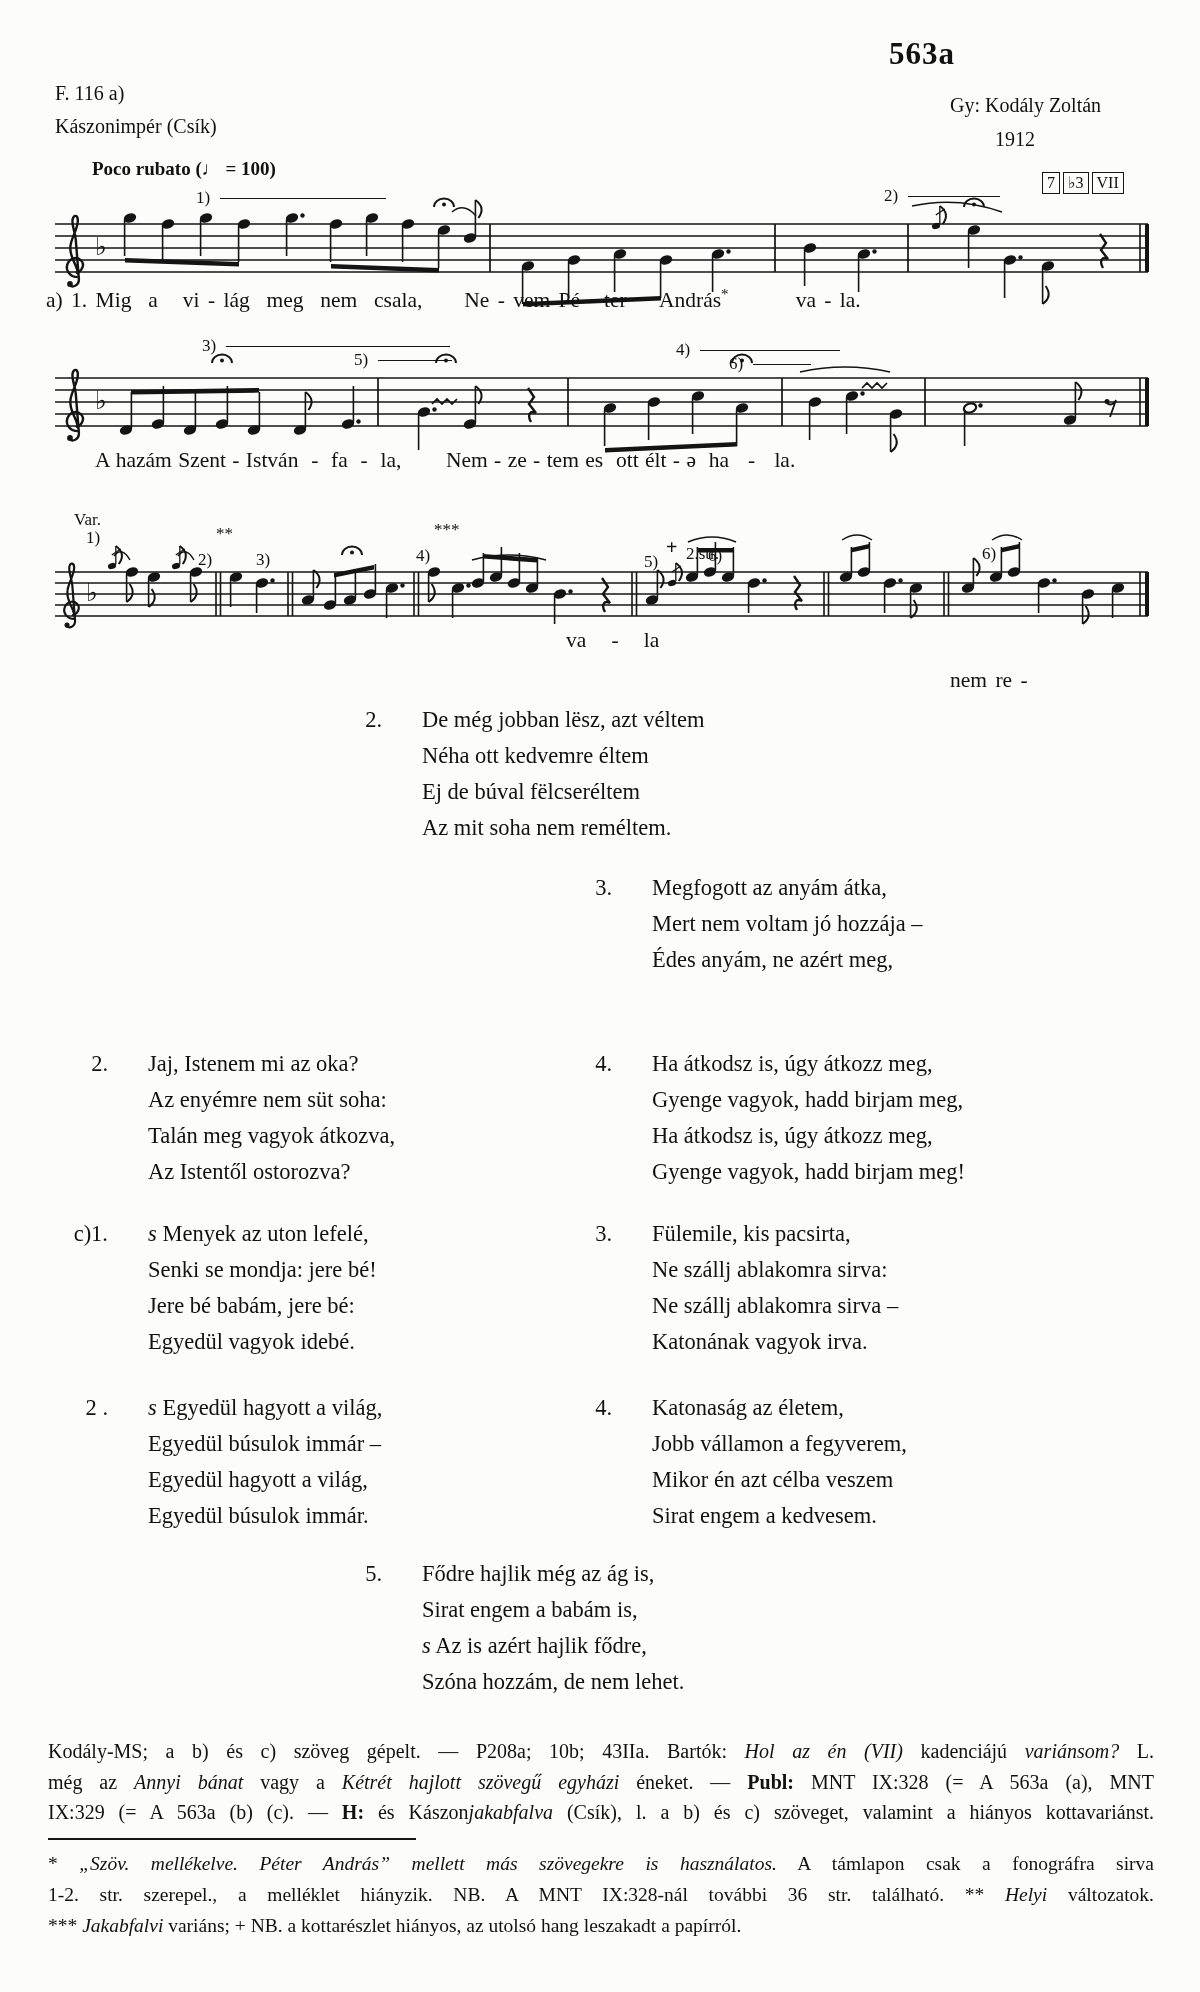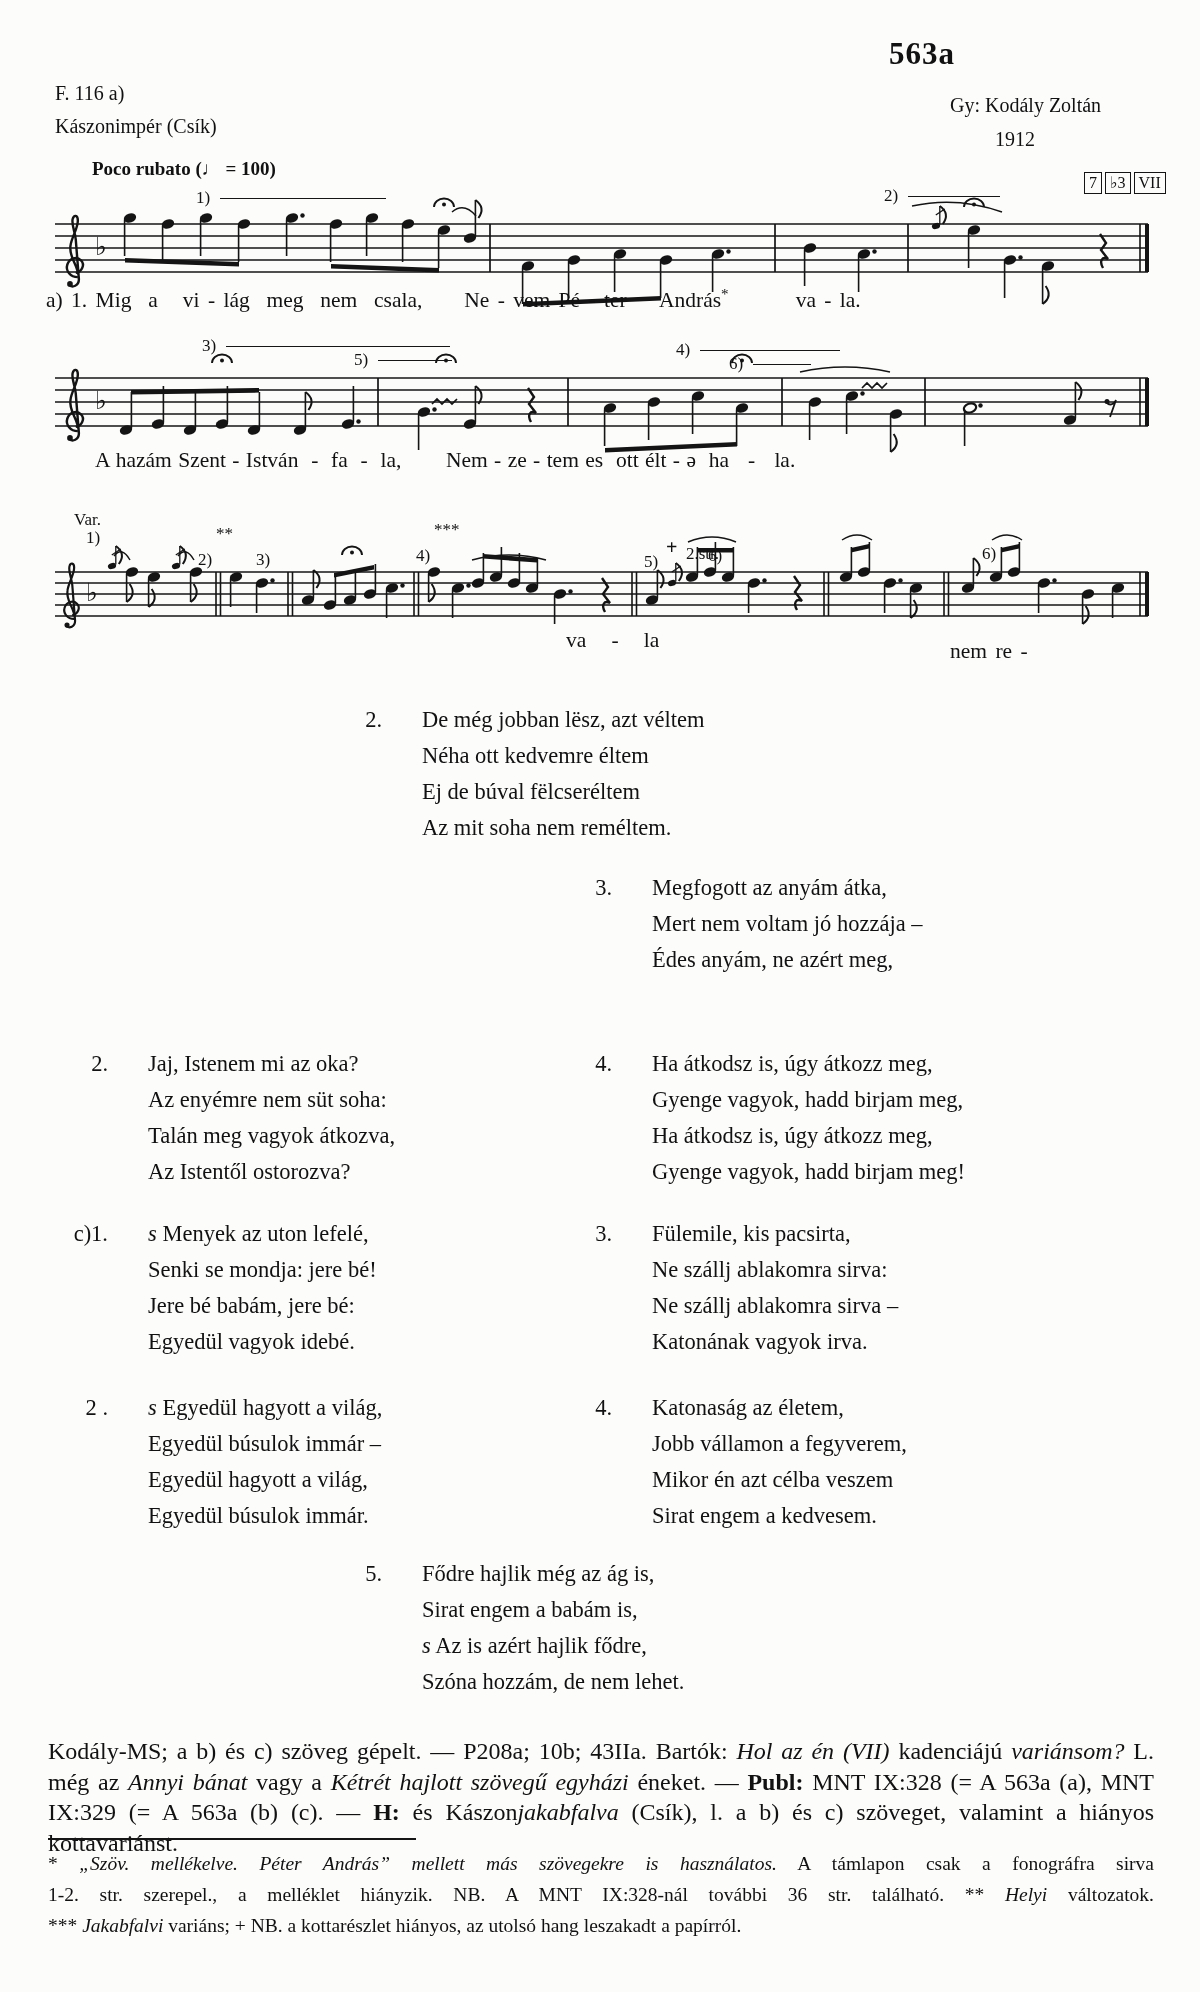--- a/index.html
+++ b/index.html
@@ -14,21 +14,21 @@
   .boxes span{display:inline-block;border:1.9px solid #141414;padding:0 4px;margin-right:3px;
               font-size:16px;line-height:20px;text-align:center;}
   .lyr{font-size:21.5px;word-spacing:3px;}
   .lyr2{word-spacing:1px;text-align:right;}
   .sup{vertical-align:super;font-size:70%;}
   .verse{position:absolute;font-size:22.5px;line-height:36px;display:flex;gap:40px;}
   .vnum{width:52px;text-align:right;flex:none;}
   .vlines div{white-space:pre;}
   .it{font-style:italic;}
   .bd{font-weight:bold;}
-  .ftr{position:absolute;left:48px;width:1106px;font-size:24px;line-height:30.5px;}
+  .ftr{position:absolute;left:48px;width:1106px;font-size:20px;line-height:30.5px;}
   .ftr div{text-align:justify;}
   .ftr div.fill{text-align-last:justify;}
   .fnotes{position:absolute;left:48px;width:1106px;font-size:19.5px;line-height:31px;}
   .fnotes div.fill{text-align:justify;text-align-last:justify;}
   .rule{position:absolute;border-top:2.6px solid #151515;height:0;}
   svg{position:absolute;left:0;top:0;}
 </style>
 </head>
 <body>
 
@@ -318,21 +318,21 @@
       <line x1="1112.6" y1="589.5" x2="1112.6" y2="618" stroke="#141414" stroke-width="1.6"></line>
       <line x1="1140" y1="572" x2="1140" y2="616" stroke="#141414" stroke-width="1.6"></line>
       <rect x="1145" y="572" width="4" height="44" fill="#141414"></rect>
     </svg>
 
   <div class="abs title" style="left:0;top:36px;width:955px;text-align:right">563a</div>
   <div class="abs h20" style="left:55px;top:82px">F. 116 a)</div>
   <div class="abs h20" style="left:55px;top:115px">Kászonimpér (Csík)</div>
   <div class="abs h20" style="left:950px;top:94px">Gy: Kodály Zoltán</div>
   <div class="abs h20" style="left:995px;top:128px">1912</div>
-  <div class="abs boxes" style="left:1068px;top:154px">
+  <div class="abs boxes" style="left:1026px;top:154px">
     <span>7</span><span>♭3</span><span>VII</span>
   </div>
   <div class="abs tempo" style="left:92px;top:158px">Poco rubato (♩ = 100)</div>
 
   <div class="mknum" style="left:196px;top:188px">1)</div>
   <div class="mkline" style="left:220px;top:198px;width:166px"></div>
   <div class="mknum" style="left:884px;top:186px">2)</div>
   <div class="mkline" style="left:908px;top:196px;width:92px"></div>
 
   <div class="abs lyr" style="left:46px;top:286px"><span>a) 1. Mig  a   vi - lág  meg  nem  csala,     Ne - vem Pé - ter    András</span><span class="sup">*</span><span>        va - la.</span></div>
@@ -355,21 +355,21 @@
   <div class="mknum" style="left:256px;top:550px">3)</div>
   <div class="mknum" style="left:416px;top:546px">4)</div>
   <div class="mknum" style="left:434px;top:520px">***</div>
   <div class="mknum" style="left:644px;top:552px">5)</div>
   <div class="mknum bd" style="left:666px;top:536px;font-size:20px">+</div>
   <div class="mknum" style="left:686px;top:544px">2.str.</div>
   <div class="mknum" style="left:708px;top:546px">6)</div>
   <div class="mknum" style="left:982px;top:544px">6)</div>
 
   <div class="abs lyr" style="left:566px;top:628px">va   -   la</div>
-  <div class="abs lyr" style="left:950px;top:639px">nem re -</div>
+  <div class="abs lyr" style="left:950px;top:668px">nem re -</div>
 
   <div class="verse" style="left:330px;top:702px">
       <div class="vnum">2.</div>
       <div class="vlines">
         <div>De még jobban lësz, azt véltem</div>
         <div>Néha ott kedvemre éltem</div>
         <div>Ej de búval fëlcseréltem</div>
         <div>Az mit soha nem reméltem.</div>
       </div>
     </div>

